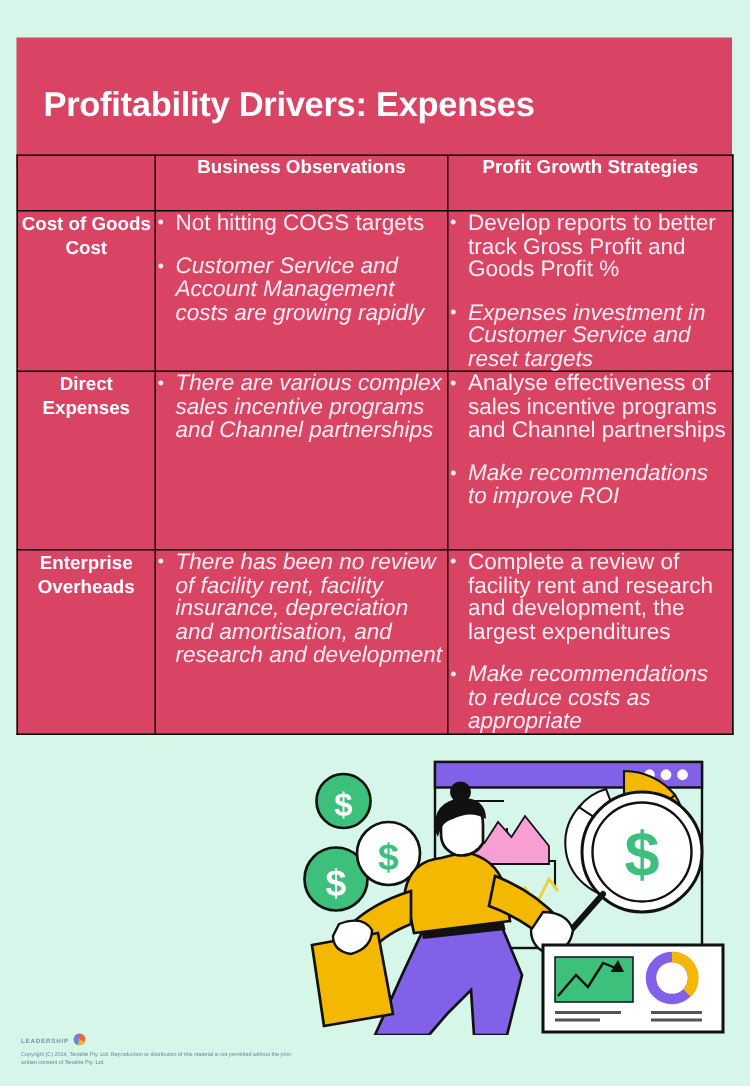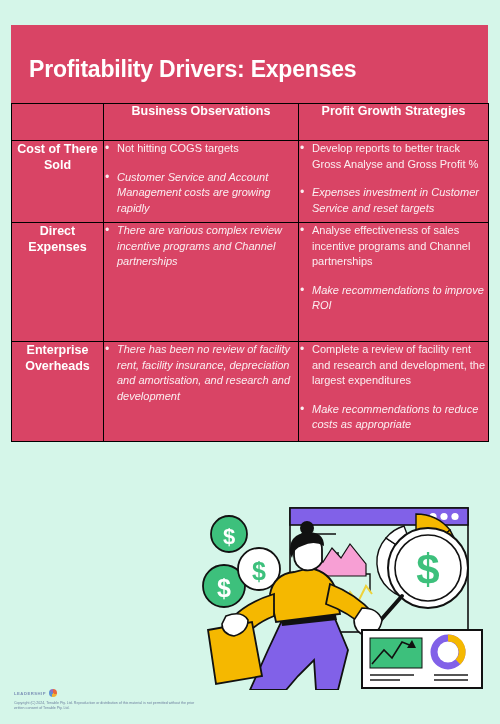--- a/index.html
+++ b/index.html
@@ -85,21 +85,21 @@
     box-sizing: border-box;
   }
   .list-cell ul {
     margin: 0;
     padding: 0 0 0 13px;
     list-style: none;
   }
   .list-cell li {
     position: relative;
     color: #fbeef1;
-    font-size: 11px;
+    font-size: 15px;
     line-height: 15.5px;
     margin-bottom: 13px;
   }
   .list-cell li:last-child { margin-bottom: 0; font-style: italic; }
   .list-cell li::before {
     content: "•";
     position: absolute;
     left: -12px;
     top: 0;
     color: #fbeef1;
@@ -168,39 +168,39 @@
   </colgroup>
   <thead>
     <tr>
       <th class="hdr-blank"></th>
       <th class="hdr-cell">Business Observations</th>
       <th class="hdr-cell">Profit Growth Strategies</th>
     </tr>
   </thead>
   <tbody>
     <tr class="row-1">
-      <td class="cat-cell">Cost of There Sold</td>
+      <td class="cat-cell">Cost of Goods Cost</td>
       <td class="list-cell">
         <ul>
           <li>Not hitting COGS targets</li>
           <li>Customer Service and Account Management costs are growing rapidly</li>
         </ul>
       </td>
       <td class="list-cell">
         <ul>
-          <li>Develop reports to better track Gross Analyse and Gross Profit %</li>
+          <li>Develop reports to better track Gross Profit and Goods Profit %</li>
           <li>Expenses investment in Customer Service and reset targets</li>
         </ul>
       </td>
     </tr>
     <tr class="row-2">
       <td class="cat-cell">Direct Expenses</td>
       <td class="list-cell">
         <ul>
-          <li>There are various complex review incentive programs and Channel partnerships</li>
+          <li>There are various complex sales incentive programs and Channel partnerships</li>
         </ul>
       </td>
       <td class="list-cell">
         <ul>
           <li>Analyse effectiveness of sales incentive programs and Channel partnerships</li>
           <li>Make recommendations to improve ROI</li>
         </ul>
       </td>
     </tr>
     <tr class="row-3">

